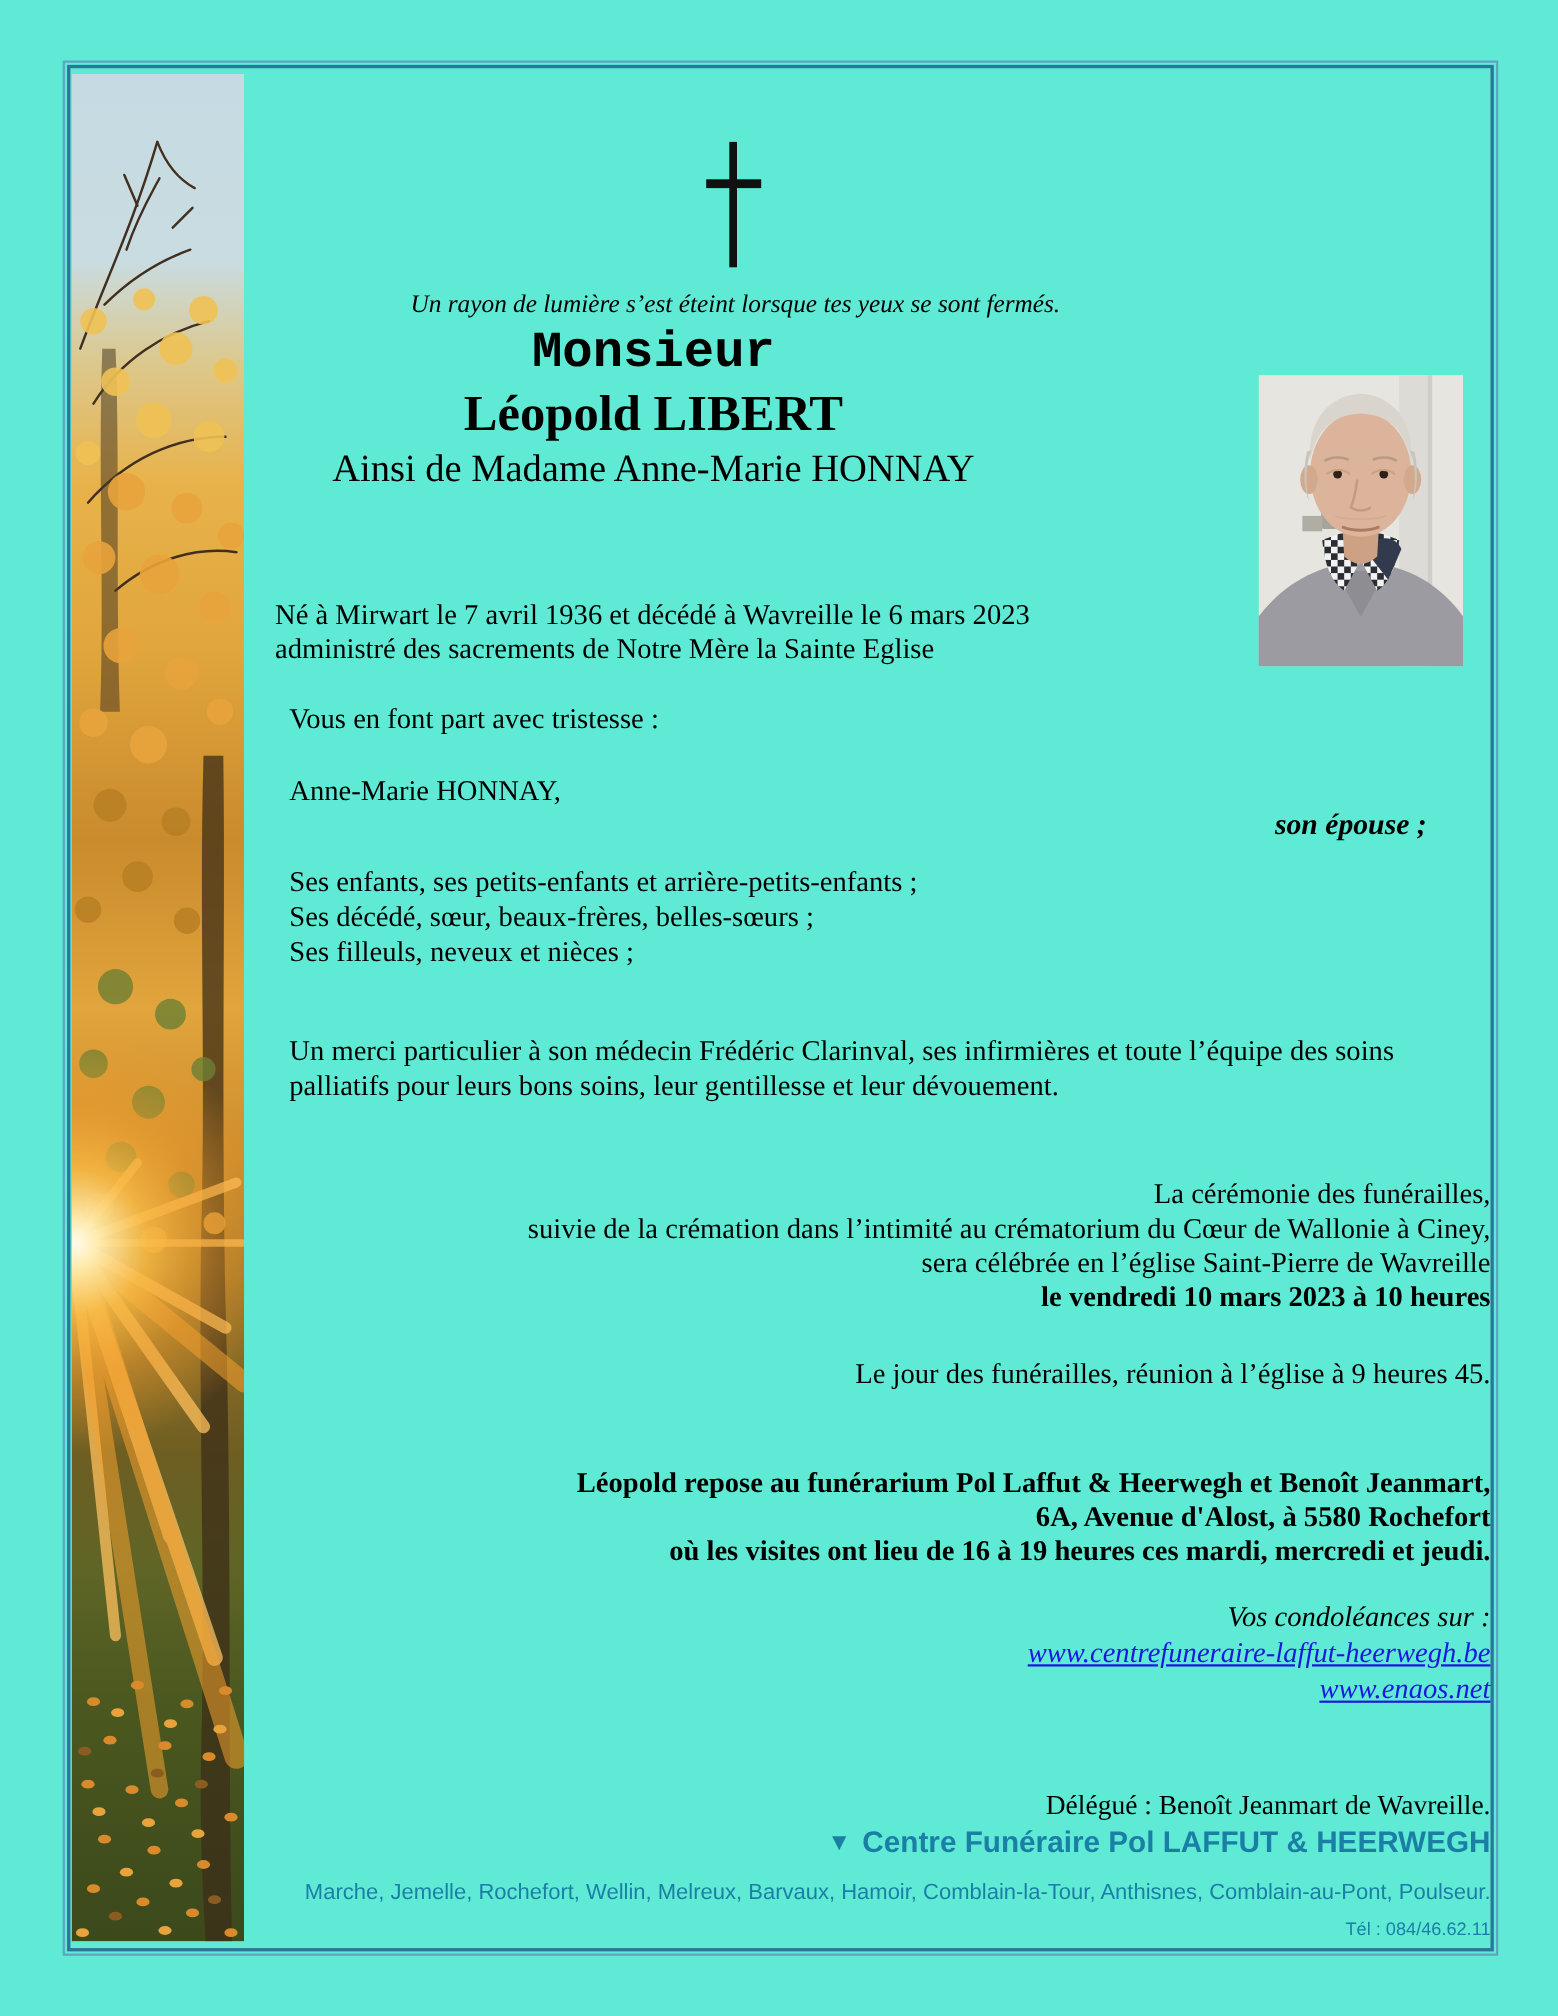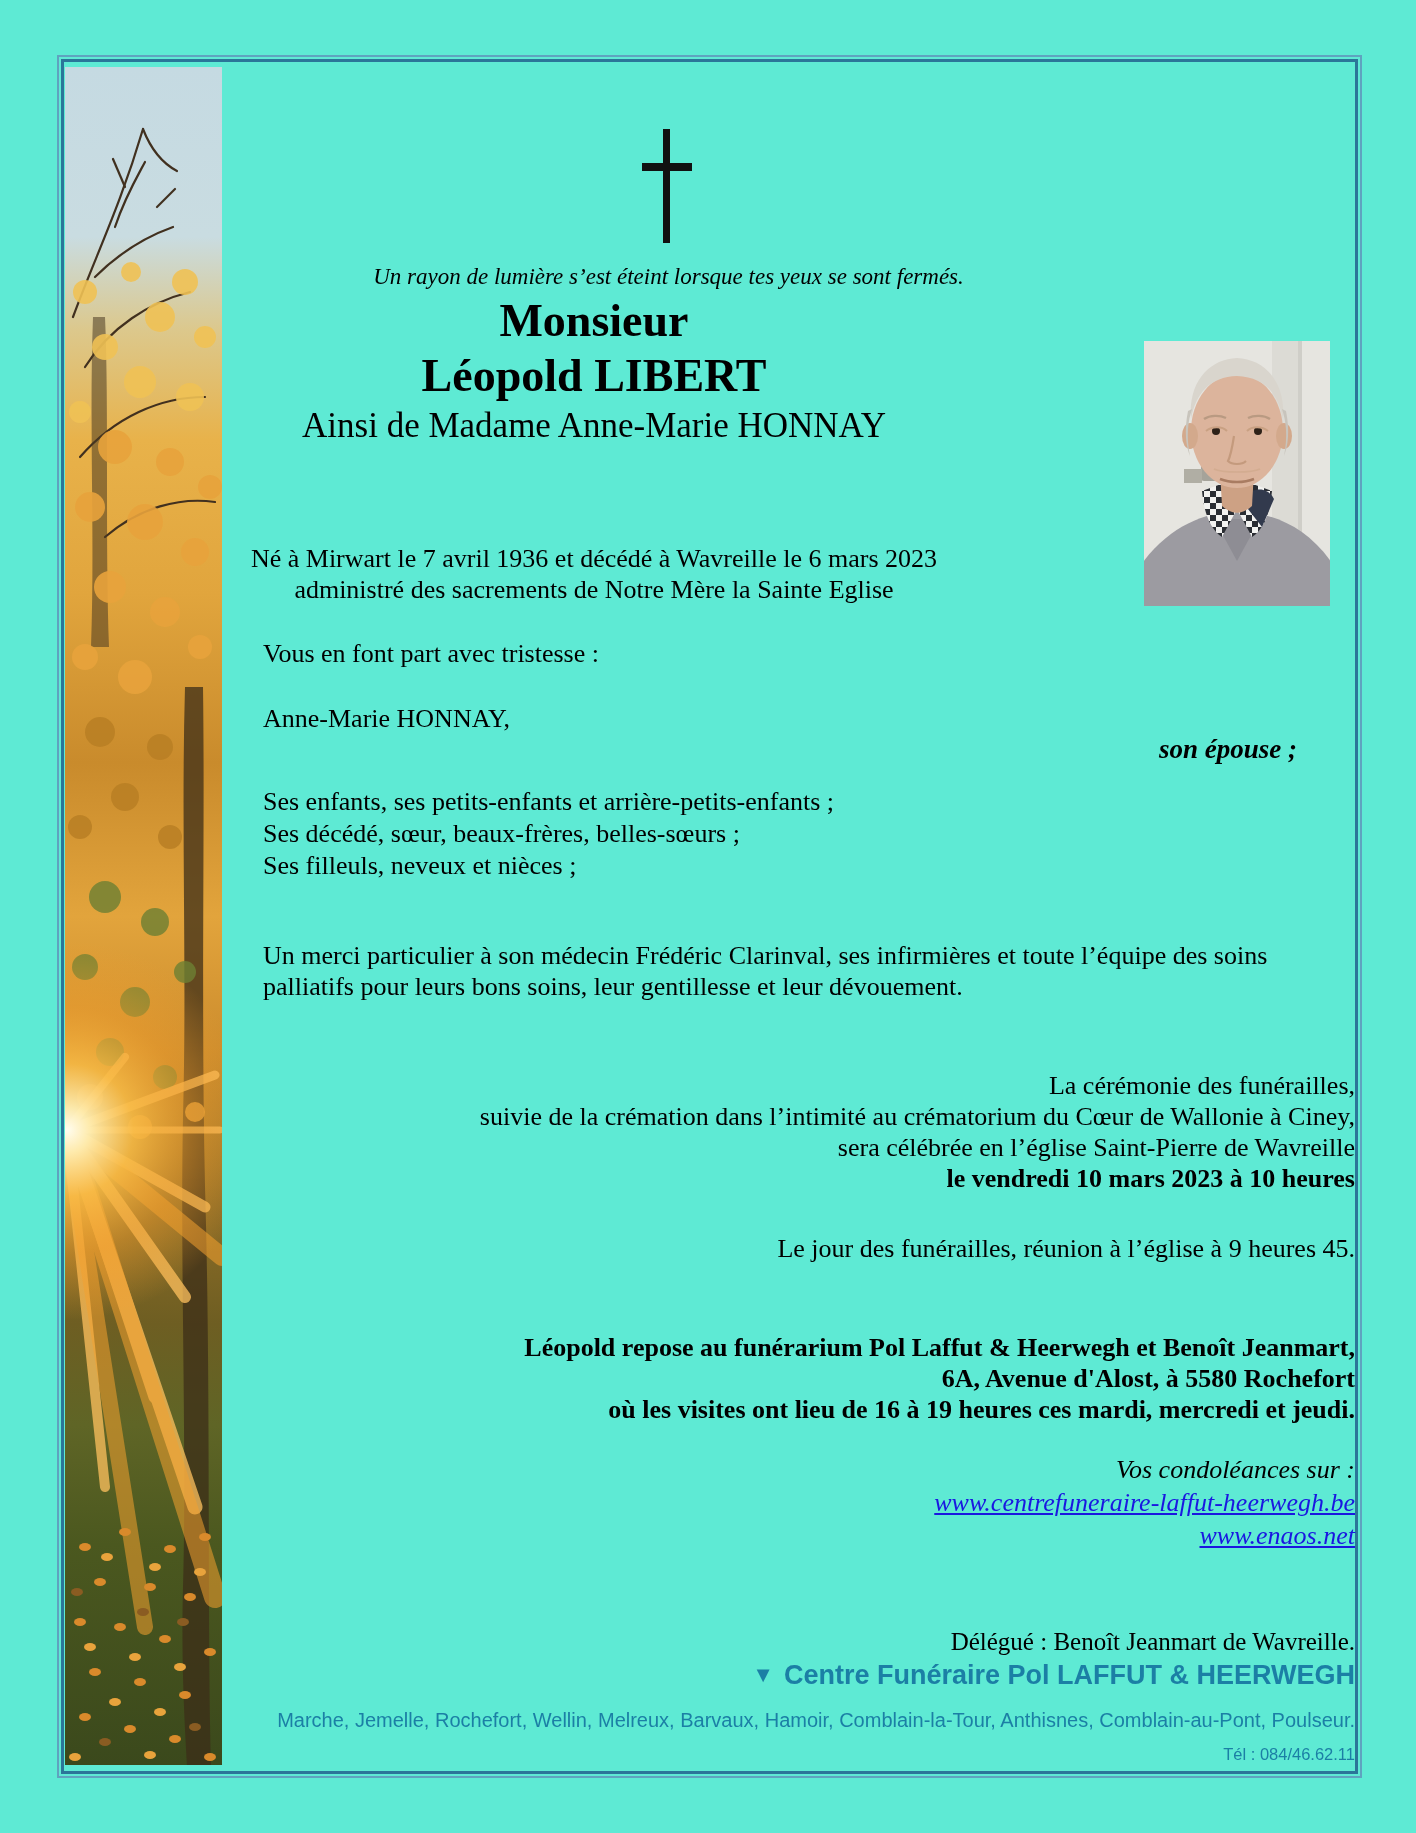--- a/index.html
+++ b/index.html
@@ -14,25 +14,25 @@
   .strip svg{display:block;}
   
   .portrait{position:absolute;left:1144px;top:341px;width:186px;height:265px;overflow:hidden;}
   
   .cross-v{position:absolute;left:663px;top:129px;width:7px;height:114px;background:#111;}
   .cross-h{position:absolute;left:642px;top:163px;width:50px;height:8px;background:#111;}
   
   .quote{position:absolute;left:222px;top:264px;width:893px;text-align:center;
          font-style:italic;font-size:23px;}
   .titleblock{position:absolute;left:222px;top:294px;width:744px;text-align:center;}
-  .t1{font-size:46px;font-weight:bold;line-height:54px;}
+  .t1{font-size:46px;font-weight:bold;line-height:54px;font-family:Liberation Mono, monospace;}
   .t2{font-size:46px;font-weight:bold;line-height:56px;}
   .t3{font-size:35px;line-height:44px;}
-  .birth{position:absolute;left:222px;top:543px;width:744px;text-align:center;
-         font-size:26px;line-height:31px;}
+  .birth{position:absolute;left:222px;top:543px;width:744px;text-align:left;
+         font-size:26px;line-height:31px;padding-left:28px;}
   .para{font-size:26px;line-height:32px;}
   .intro{position:absolute;left:263px;top:638px;}
   .announcer{position:absolute;left:263px;top:703px;}
   .relation{position:absolute;right:119px;top:734px;font-weight:bold;font-style:italic;font-size:27px;}
   .family{position:absolute;left:263px;top:786px;}
   .thanks{position:absolute;left:263px;top:940px;width:1045px;line-height:31px;}
   .centerblock{position:absolute;left:222px;width:1133px;text-align:right;
                font-size:26px;line-height:31px;}
   .ceremony{top:1070px;}
   .meeting{top:1233px;font-weight:normal;}

